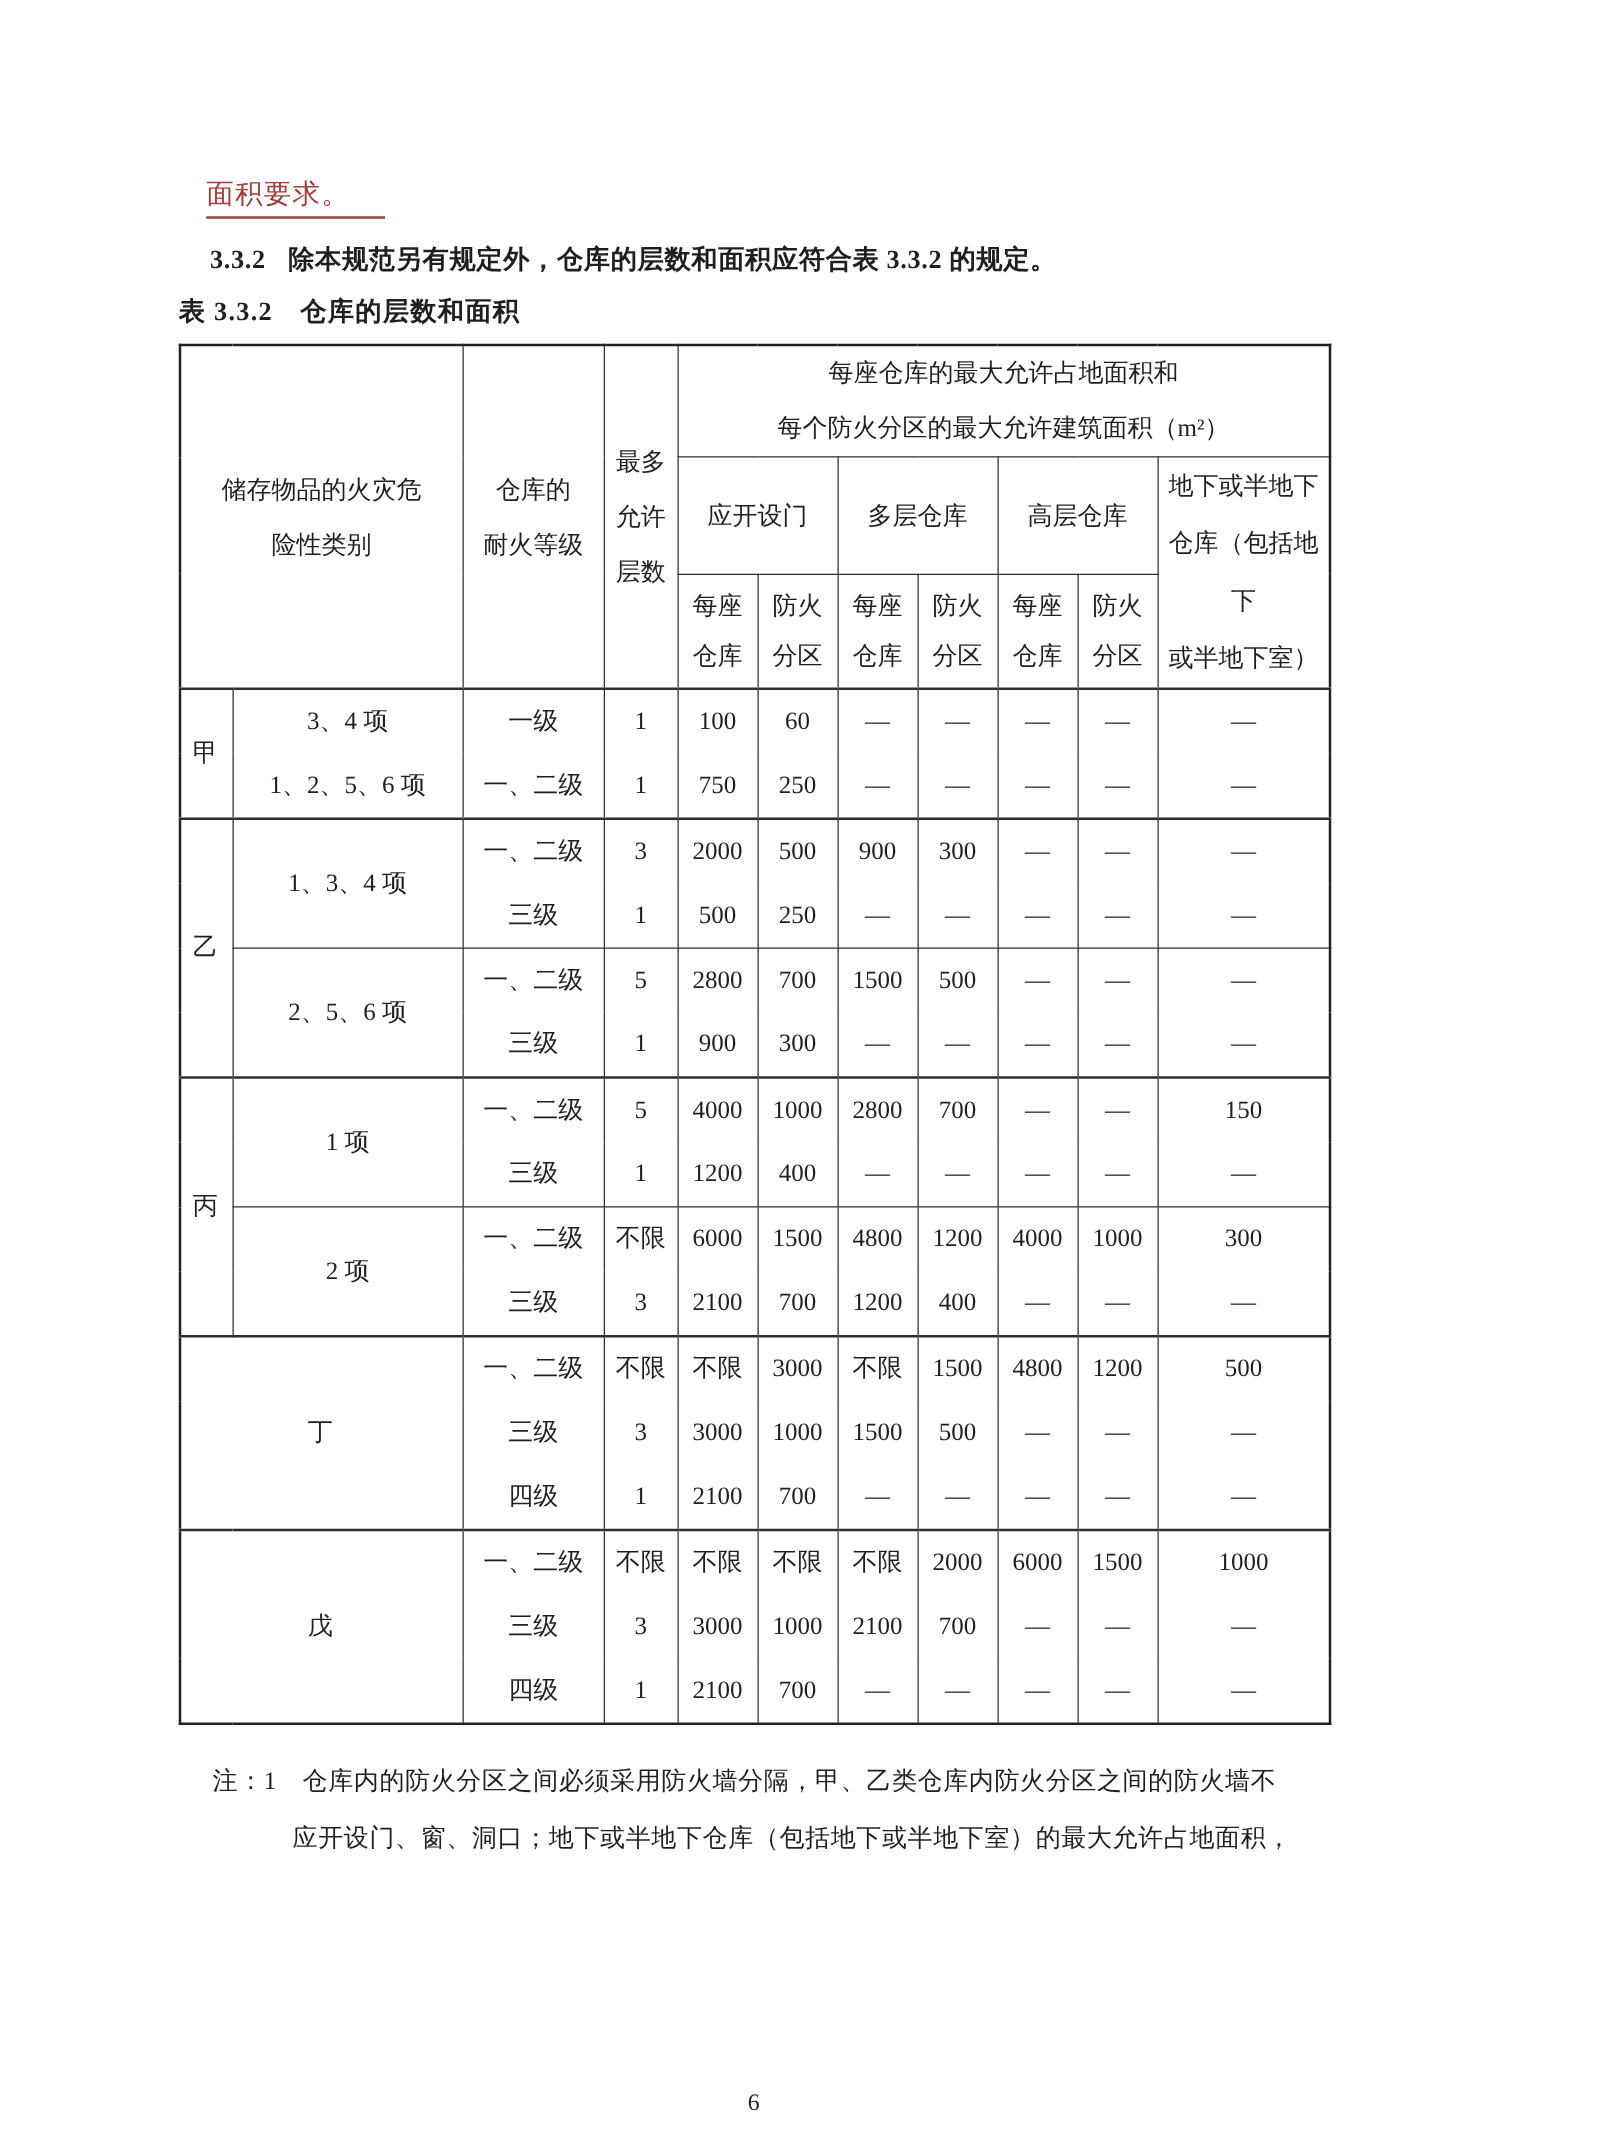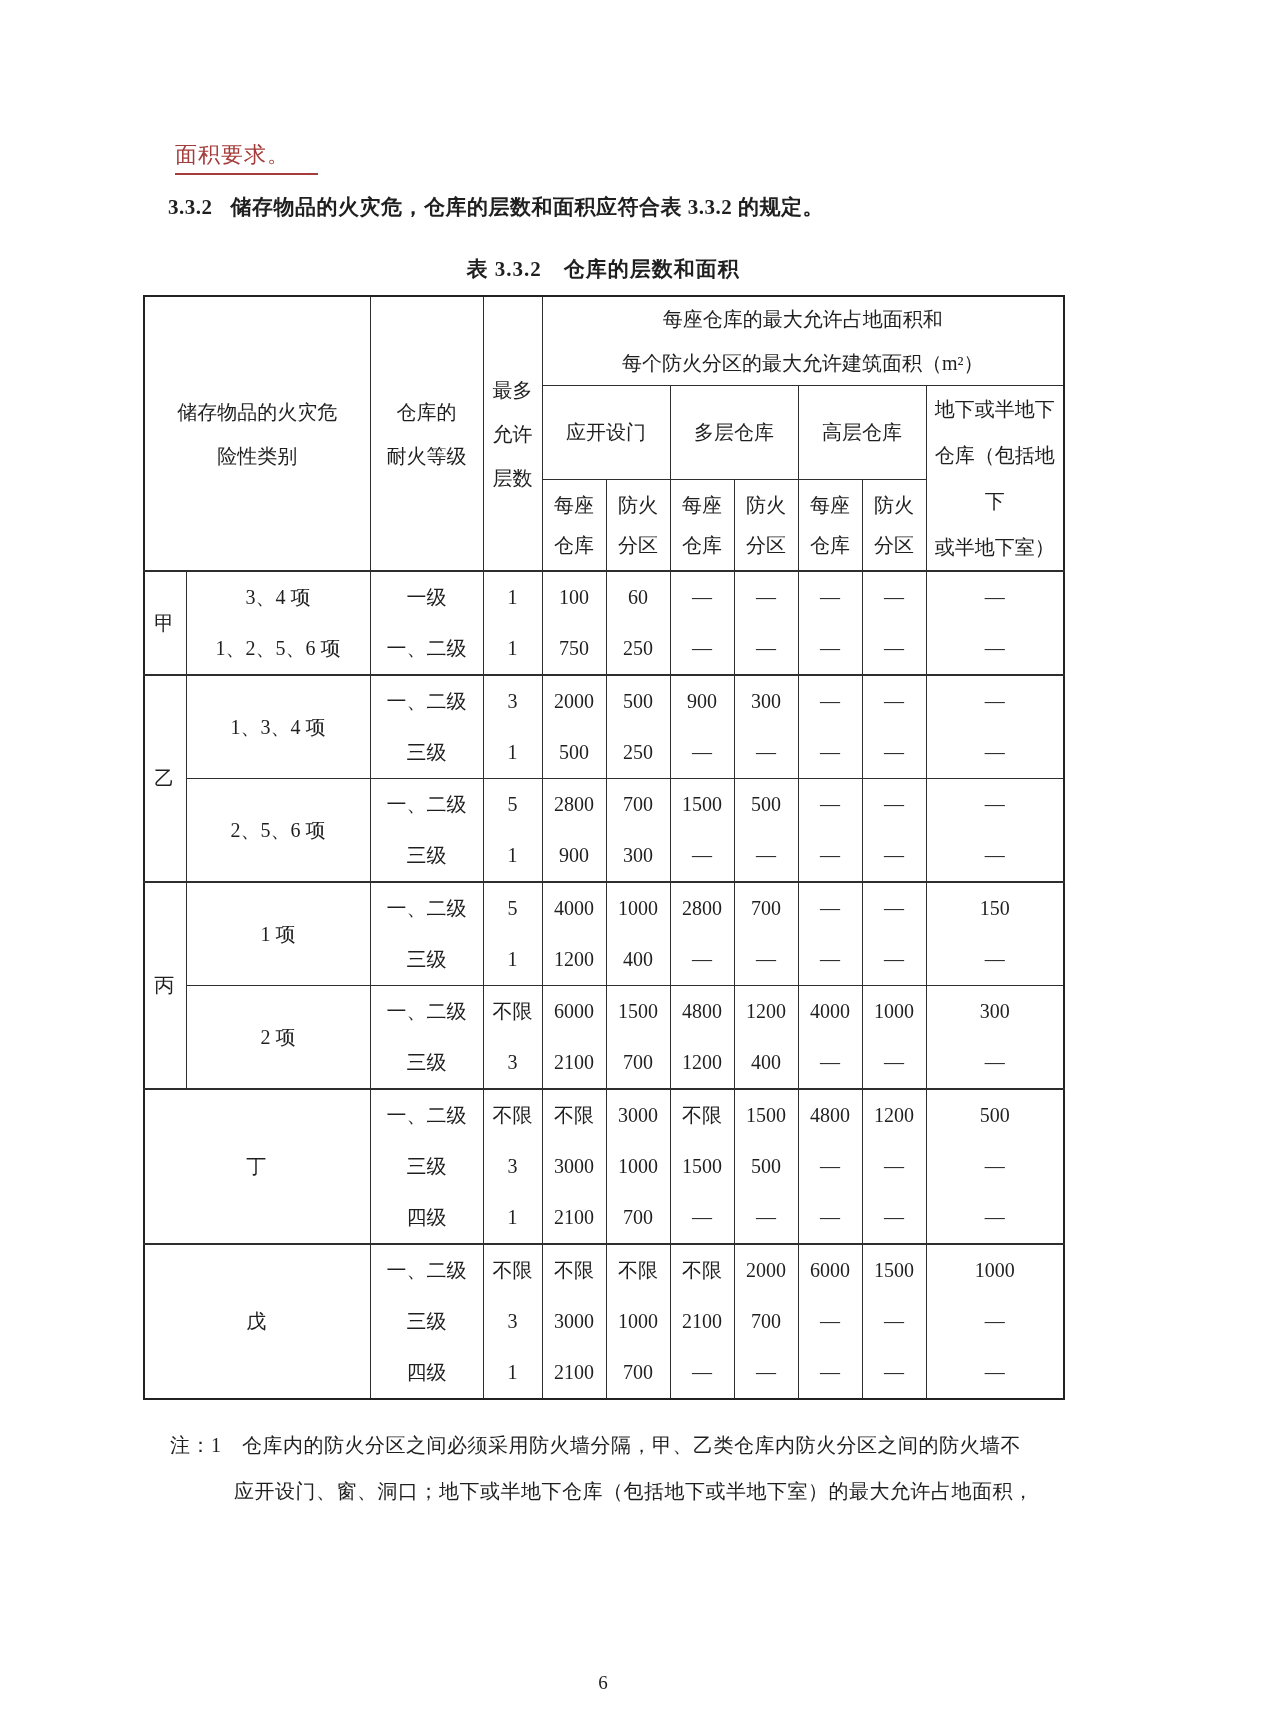--- a/index.html
+++ b/index.html
@@ -7,21 +7,21 @@
     width:1280px;height:1724px;
     background:#ffffff;
     color:#1f1f1f;
     font-family:"Liberation Serif","DejaVu Serif",serif;
     position:relative;
   }
   .content{width:920px;margin-left:143px;}
 
   
   .red-heading{
-    margin:140px 0 0 32px;
+    margin:140px 0 0 22px;
     font-size:22px;
     color:#a33c3a;
     display:inline-block;
     border-bottom:2px solid #a33c3a;
     padding:0 28px 3px 0;
     letter-spacing:1px;
   }
 
   
   .para{
@@ -40,22 +40,22 @@
     width:880px;
     font-size:21px;
     line-height:40px;
     font-weight:700;
     letter-spacing:0.5px;
   }
   .clause .num{margin-right:18px;}
 
   
   .tbl-title{
-    margin-top:28px;
-    text-align:center;
+    margin-top:8px;
+    text-align:left;
     font-size:21px;
     font-weight:700;
     letter-spacing:1px;
   }
 
   
   table.main{
     border-collapse:collapse;
     table-layout:fixed;
     width:920px;
@@ -106,21 +106,21 @@
 </head>
 <body>
 
 <div class="content">
 
   <div>
     <span class="red-heading">面积要求。</span>
   </div>
 
 
-  <p class="clause"><span class="num">3.3.2</span><span>储存物品的火灾危，仓库的层数和面积应符合表 3.3.2 的规定。</span></p>
+  <p class="clause"><span class="num">3.3.2</span><span>除本规范另有规定外，仓库的层数和面积应符合表 3.3.2 的规定。</span></p>
 
   <div class="tbl-title">表 3.3.2　仓库的层数和面积</div>
 
   <table class="main">
     <colgroup>
       <col style="width:42px">
         <col style="width:184px">
         <col style="width:113px">
         <col style="width:59px">
       <col style="width:64px">

